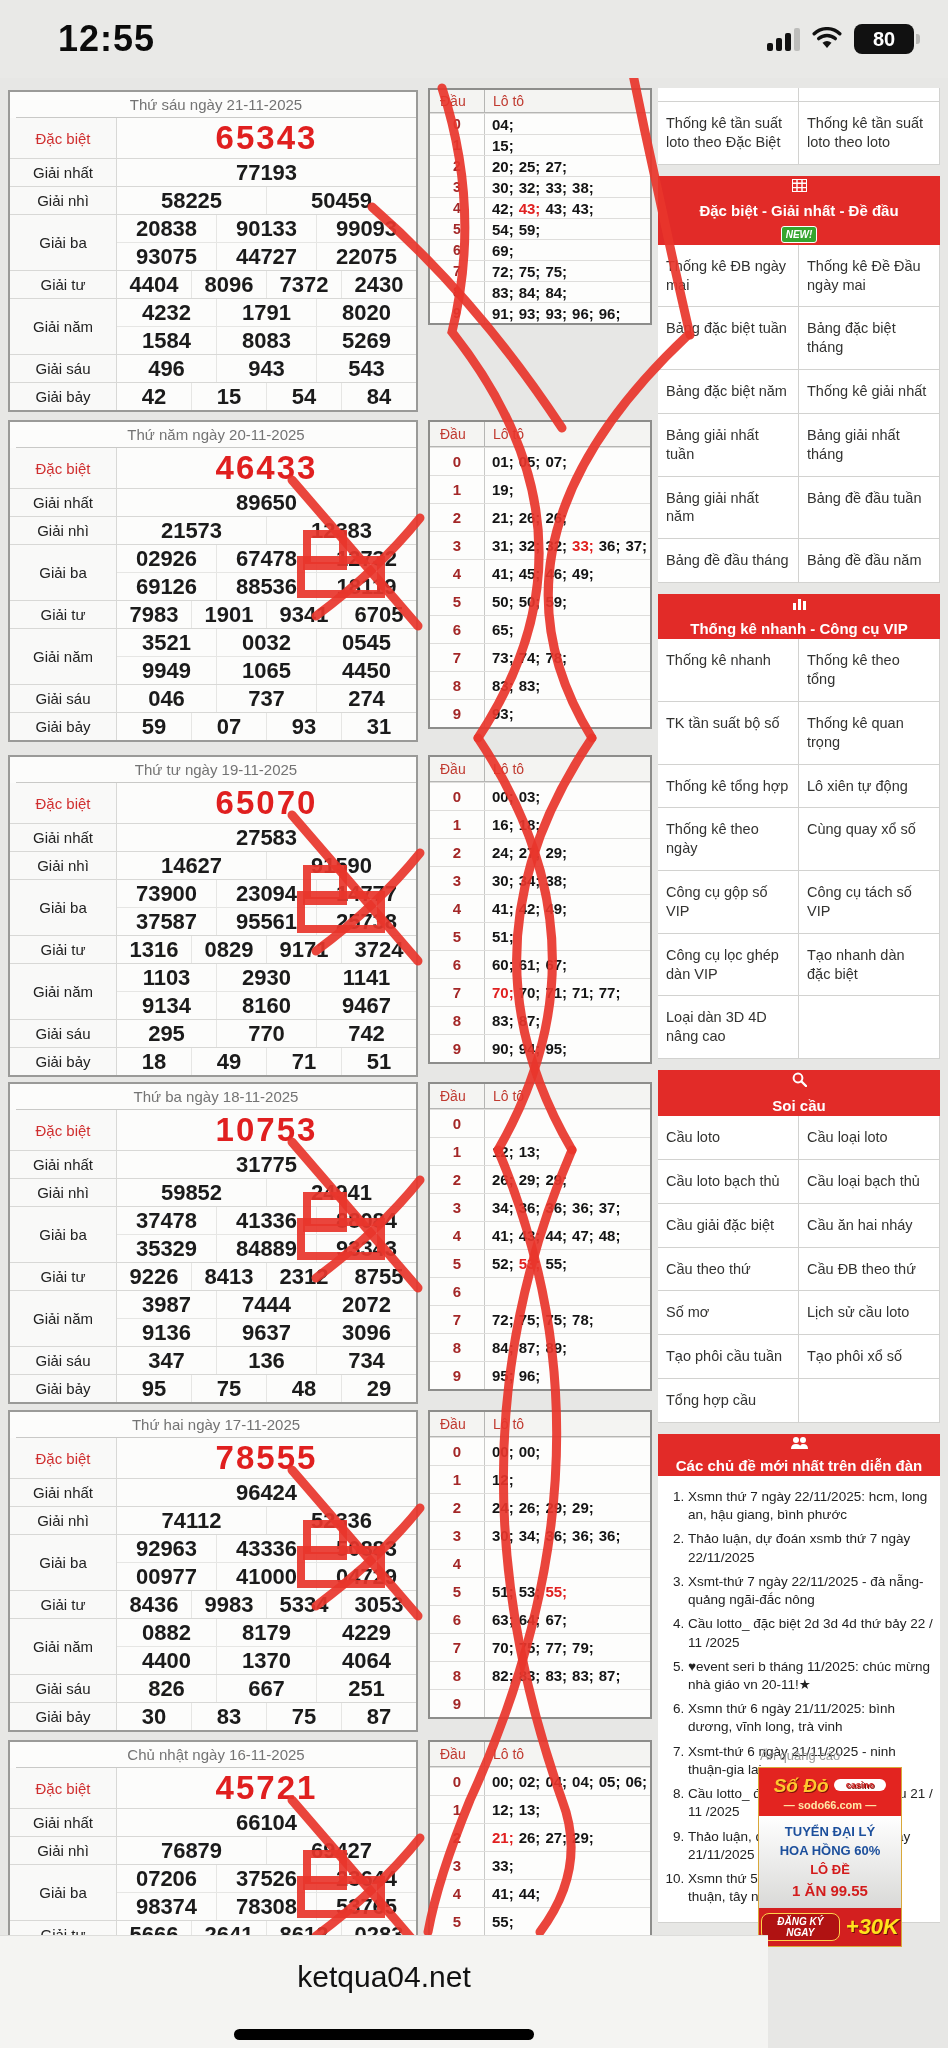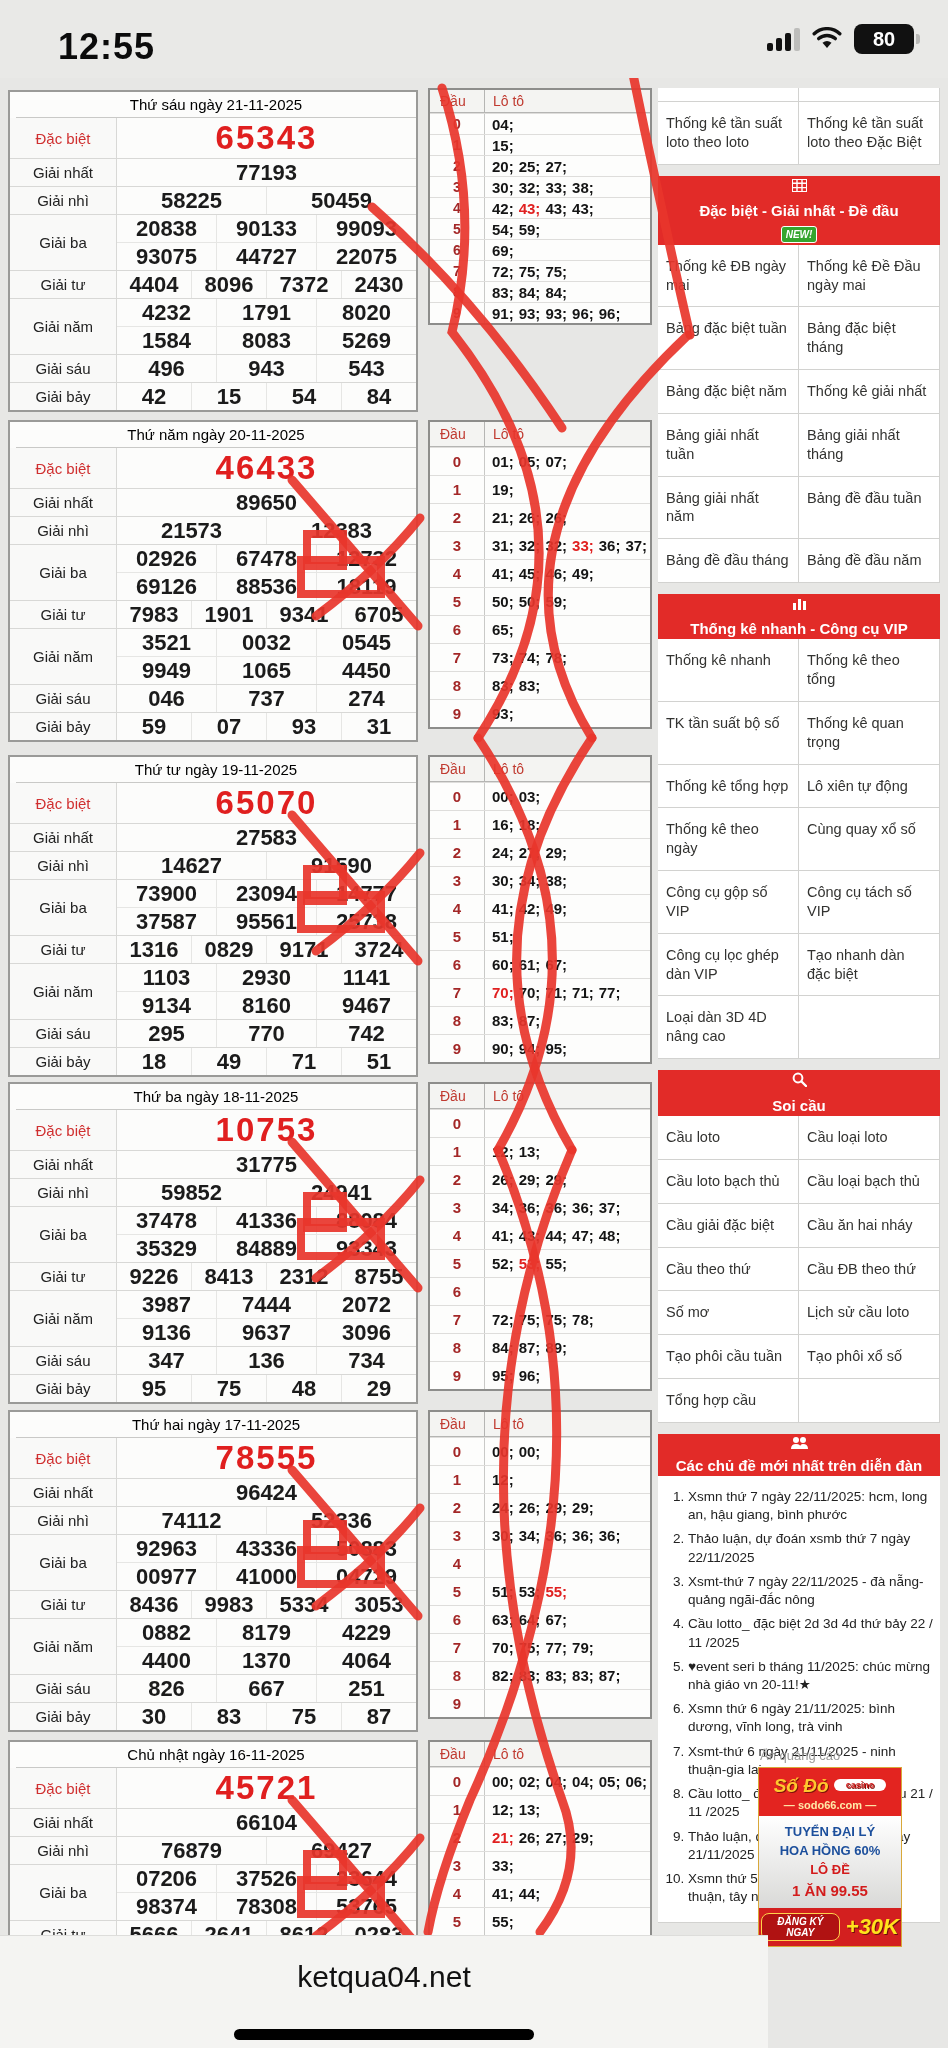--- a/index.html
+++ b/index.html
@@ -1,33 +1,33 @@
 <!DOCTYPE html>
 <html><head>
 <meta charset="utf-8">
 <style>
   html,body{margin:0;padding:0;background:#e4e4e2;font-family:"Liberation Sans",sans-serif;}
   .page{position:relative;width:948px;height:2048px;background:#e7e7e5;overflow:hidden;}
 
   
   .statusbar{position:absolute;top:0;left:0;width:948px;height:78px;background:#e9e9e7;z-index:5;}
-  .time{position:absolute;left:58px;top:26px;font-size:36px;font-weight:700;color:#0b0b0b;letter-spacing:1px;}
+  .time{position:absolute;left:58px;top:18px;font-size:36px;font-weight:700;color:#0b0b0b;letter-spacing:1px;}
   .sb-icons{position:absolute;right:34px;top:24px;display:flex;align-items:center;gap:12px;}
   .sig{display:flex;align-items:flex-end;gap:3px;height:24px;}
   .sig i{display:block;width:6px;background:#111;border-radius:2px;}
   .sig i:nth-child(1){height:8px}.sig i:nth-child(2){height:13px}.sig i:nth-child(3){height:18px}
   .sig i:nth-child(4){height:23px;background:#bdbdbb}
   .battery{position:relative;width:60px;height:30px;background:#111;border-radius:8px;color:#fff;
     font-size:20px;font-weight:700;text-align:center;line-height:30px;}
   .battery:after{content:"";position:absolute;right:-6px;top:10px;width:4px;height:10px;background:#b9b9b7;border-radius:0 3px 3px 0;}
 
   
   .rtable{position:absolute;left:8px;width:410px;background:#fcfcfb;border:2px solid #9a9a98;
     box-sizing:border-box;z-index:2;}
-  .rtitle{height:25px;line-height:25px;text-align:center;font-size:15px;color:#000000;border-bottom:1px solid #c9c9c7;margin-left:6px;}
+  .rtitle{height:25px;line-height:25px;text-align:center;font-size:15px;color:#737373;border-bottom:1px solid #c9c9c7;margin-left:6px;}
   .rspecial{display:flex;height:40px;align-items:center;}
   .sp-label{width:106px;text-align:center;color:#d03030;font-size:15px;border-right:1px solid #d8d8d6;height:100%;
     display:flex;align-items:center;justify-content:center;background:#f9f9f8;}
   .sp-val{flex:1;text-align:center;color:#e01f1f;font-size:33px;font-weight:700;letter-spacing:2px;}
   .prow{display:flex;border-top:1px solid #d8d8d6;}
   .plabel{width:106px;display:flex;align-items:center;justify-content:center;font-size:15px;color:#222;
     border-right:1px solid #d8d8d6;background:#f9f9f8;}
   .pvals{flex:1;display:flex;flex-direction:column;}
   .pline{flex:1;display:flex;}
   .pline + .pline{border-top:1px solid #e6e6e4;}
@@ -113,22 +113,22 @@
     </div>
   </div>
 
   <div class="rightcol">
     <div class="partial-row">
         <div></div>
         <div></div>
       </div>
     <div id="menu-root">
         <div class="menu-row">
+          <div class="menu-cell">Thống kê tần suất loto theo Đặc Biệt</div>
           <div class="menu-cell">Thống kê tần suất loto theo loto</div>
-          <div class="menu-cell">Thống kê tần suất loto theo Đặc Biệt</div>
         </div>
         <div class="menu-header">
           <span><svg width="15" height="13" viewBox="0 0 15 13">
               <path d="M0 0h15v13H0z" fill="none" stroke="#fff" stroke-width="2"></path>
               <path d="M5 0v13M10 0v13M0 4.3h15M0 8.6h15" stroke="#fff" stroke-width="1.4"></path>
             </svg></span>
           <span>Đặc biệt - Giải nhất - Đề đầu</span>
           <span class="badge-new">NEW!</span>
         </div>
         <div class="menu-row">

